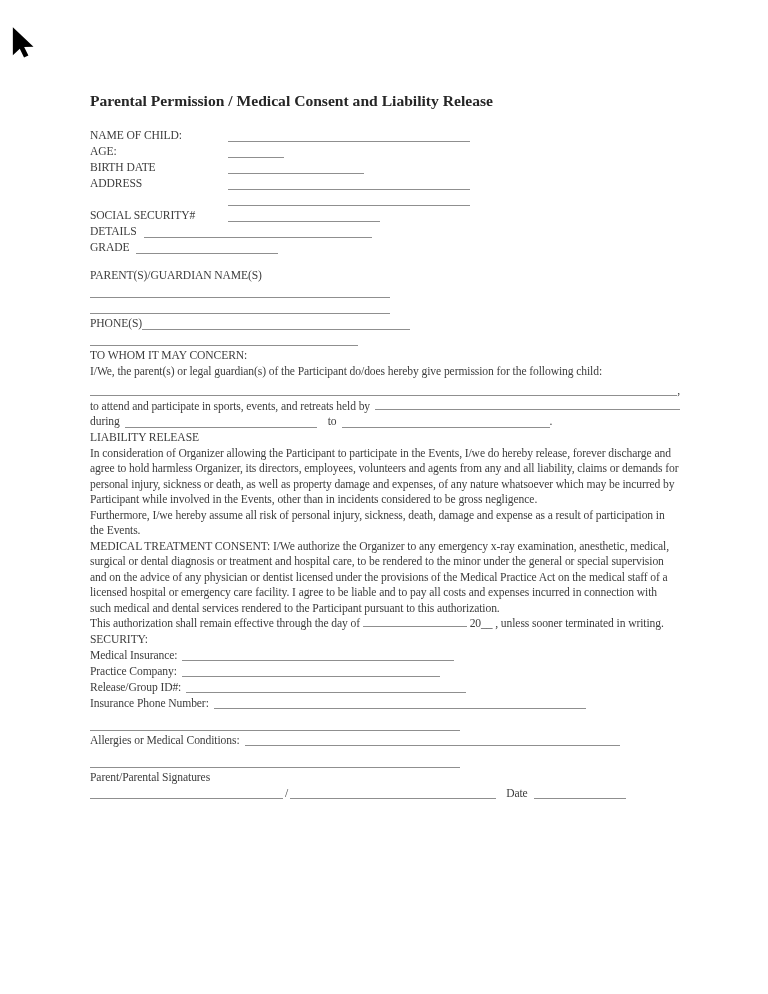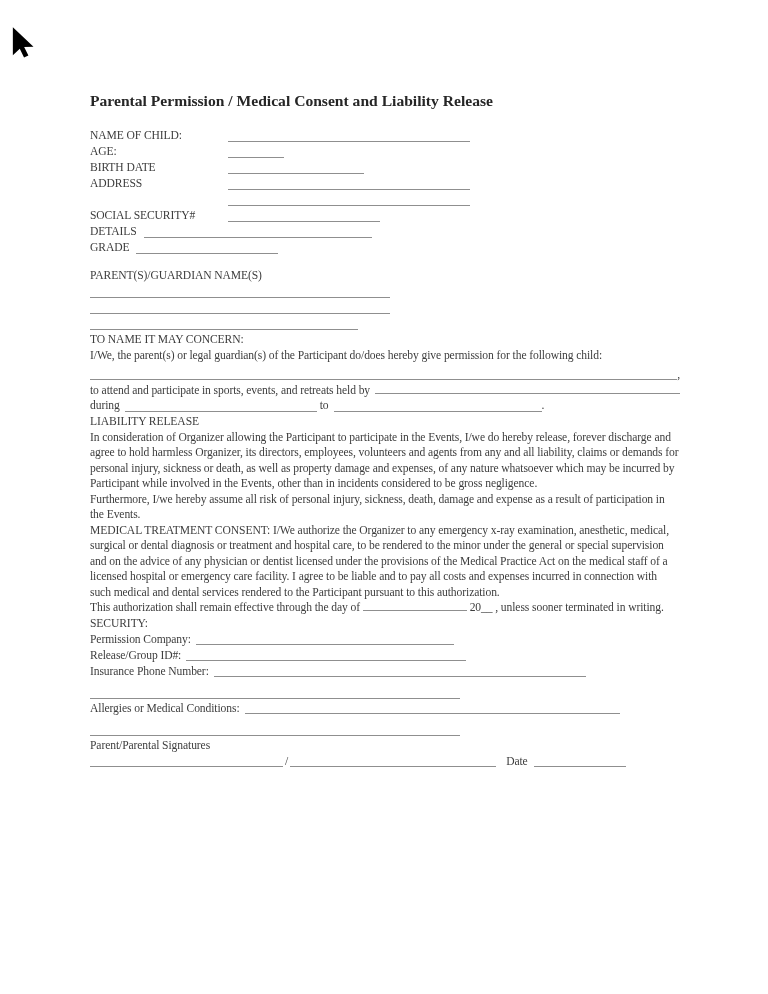--- a/index.html
+++ b/index.html
@@ -24,21 +24,21 @@
   .prow{display:flex;align-items:baseline;height:15.5px;line-height:15.5px;white-space:nowrap;text-align:center;}
   .lbl{flex:0 0 138px;}
   .lbl-inline{margin-right:7px;}
   .bl{display:inline-block;height:10px;border-bottom:1px solid #8f8f8f;}
   .bl.fill{flex:1 1 auto;}
   .blankrow{height:16px;}
   .blankrow .bl{height:13px;}
   p{margin:0;line-height:15.5px;}
   .sp12{height:12px;}
   .sp5{height:5px;}
-  .gap-l{margin-left:3px;}
+  .gap-l{margin-left:11px;}
   .gap-r{margin-right:5px;}
 </style>
 </head>
 <body>
 
 <div class="page">
 
   <svg class="cursor" width="32" height="34" viewBox="0 0 24 28" aria-hidden="true">
     <path d="M2,1 L2,24 L7.7,18.7 L11.2,26 L14.8,24.3 L11.3,17.2 L19,17 Z" fill="#000000"></path>
   </svg>
@@ -85,26 +85,30 @@
     <div class="row">
       <span>PARENT(S)/GUARDIAN NAME(S)</span>
     </div>
     <div class="blankrow">
       <span class="bl" style="width:300px"></span>
     </div>
     <div class="blankrow">
       <span class="bl" style="width:300px"></span>
     </div>
 
+    <div class="row">
+      <span>PHONE(S)</span>
+      <span class="bl" style="width:268px"></span>
+    </div>
     <div class="blankrow">
       <span class="bl" style="width:268px"></span>
     </div>
 
     <div class="row">
-      <span>TO NAME IT MAY CONCERN:</span>
+      <span>TO WHOM IT MAY CONCERN:</span>
     </div>
     <p>I/We, the parent(s) or legal guardian(s) of the Participant do/does hereby give permission for the following child:</p>
 
     <div class="row sp-top" style="margin-top:3px">
       <span class="bl fill"></span>
       <span>,</span>
     </div>
     <div class="prow">
       <span class="gap-r">to attend and participate in sports, events, and retreats held by</span>
       <span class="bl fill"></span>
@@ -128,21 +132,25 @@
       <span>This authorization shall remain effective through the day of</span>
       <span class="bl" style="width:104px"></span>
       <span>20__</span>
       <span>, unless sooner terminated in writing.</span>
     </p>
 
     <div class="row">
       <span>SECURITY:</span>
     </div>
     <div class="row">
-      <span class="gap-r">Permission Company:</span>
+      <span class="gap-r">Medical Insurance:</span>
+      <span class="bl" style="width:272px"></span>
+    </div>
+    <div class="row">
+      <span class="gap-r">Practice Company:</span>
       <span class="bl" style="width:258px"></span>
     </div>
     <div class="row">
       <span class="gap-r">Release/Group ID#:</span>
       <span class="bl" style="width:280px"></span>
     </div>
     <div class="row">
       <span class="gap-r">Insurance Phone Number:</span>
       <span class="bl" style="width:372px"></span>
     </div>

